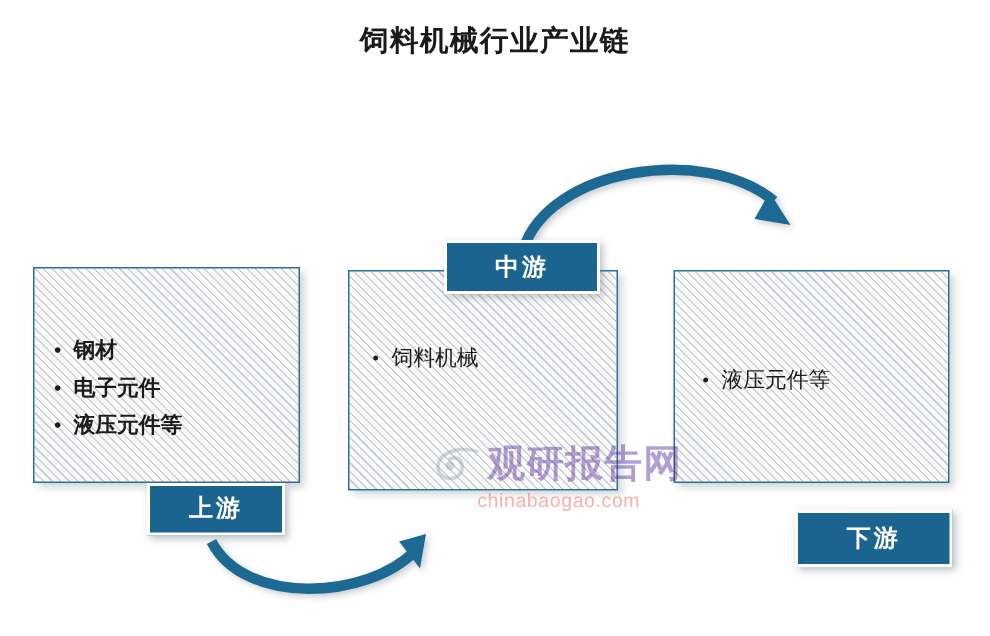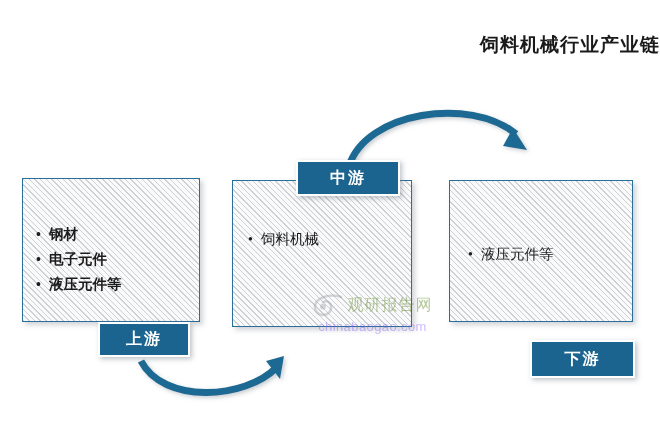--- a/index.html
+++ b/index.html
@@ -8,22 +8,22 @@
     background:#ffffff;
     font-family:"Liberation Serif","DejaVu Serif",serif;
     overflow:hidden;
     position:relative;
   }
   #canvas{position:relative;width:660px;height:424px;}
 
   
   .title{
     position:absolute;
-    left:0;top:32px;width:660px;
-    text-align:right;
+    left:0;top:14px;width:660px;
+    text-align:center;
     font-size:19px;
     font-weight:bold;
     letter-spacing:1px;
     color:#1a1a1a;
     font-family:"Liberation Serif","DejaVu Serif",serif;
   }
 
   
   .chain-box{
     position:absolute;
@@ -98,26 +98,26 @@
     position:absolute;
     left:275px;top:292px;
     width:195px;
     text-align:center;
     opacity:.42;
     user-select:none;
   }
   .wm-row{display:flex;align-items:center;justify-content:center;gap:5px;}
   .wm-mark{display:block;}
   .wm-cn{
-    font-size:16px;font-weight:normal;color:#4d7c0f;letter-spacing:1px;
+    font-size:25px;font-weight:bold;color:#4c1d95;letter-spacing:1px;
     font-family:"Liberation Serif","DejaVu Serif",serif;
   }
   .wm-url{
     margin-top:1px;
-    font-size:13px;color:#8b5cf6;letter-spacing:.4px;
+    font-size:13px;color:#ef4444;letter-spacing:.4px;
     font-family:"Liberation Sans","DejaVu Sans",sans-serif;
   }
 </style>
 </head>
 <body>
 
 <div id="canvas">
 
   <div class="title">饲料机械行业产业链</div>
 

